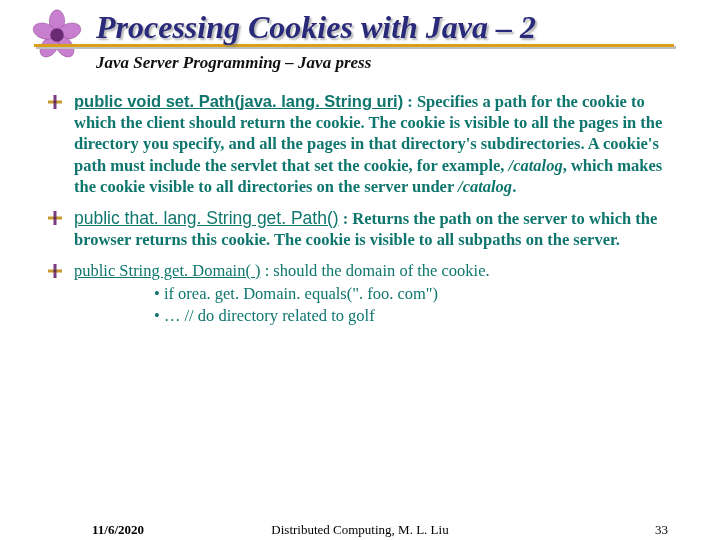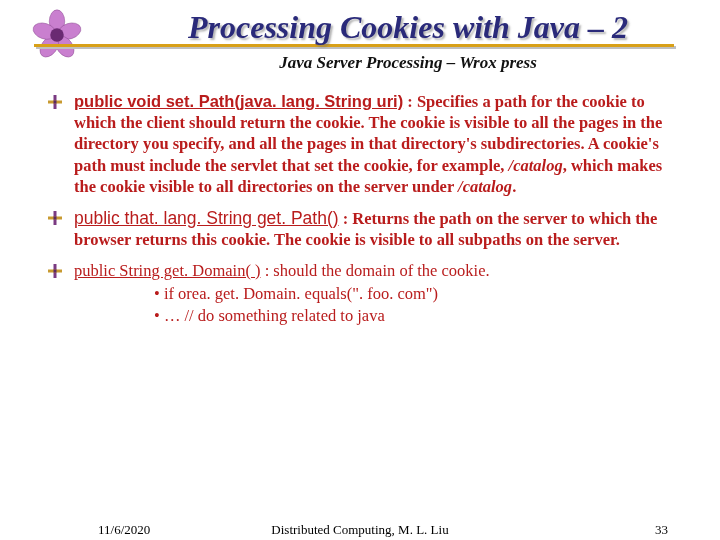--- a/index.html
+++ b/index.html
@@ -14,21 +14,20 @@
   }
   .slide {
     width: 720px;
     height: 540px;
     position: relative;
     box-sizing: border-box;
   }
   .header-region {
     position: relative;
     padding: 10px 0 0 0;
-    text-align: center;
   }
   .hr-shadow {
     position: absolute;
     left: 36px;
     top: 46px;
     width: 640px;
     height: 3px;
     background: #bfbfbf;
   }
   .hr-main {
@@ -73,21 +72,21 @@
     list-style: none;
     margin: 0;
     padding: 0;
   }
   ul.bullets > li {
     position: relative;
     padding-left: 26px;
     margin-bottom: 10px;
     font-size: 16.5px;
     line-height: 1.28;
-    color: #b91c1c;
+    color: #0f766e;
   }
   .bstar {
     position: absolute;
     left: 0;
     top: 4px;
     width: 14px;
     height: 14px;
   }
   .sig {
     font-family: Arial, Helvetica, sans-serif;
@@ -113,21 +112,21 @@
     content: "• ";
   }
   .footer {
     position: absolute;
     bottom: 18px;
     left: 0;
     width: 720px;
     font-size: 13px;
     font-family: "Times New Roman", serif;
   }
-  .footer .date { position: absolute; left: 98px; }
+  .footer .date { position: absolute; left: 92px; font-weight: bold; }
   .footer .center { position: absolute; left: 0; width: 720px; text-align: center; }
   .footer .page { position: absolute; right: 52px; }
 </style>
 </head>
 <body>
 
 <div class="slide">
 
   <div class="header-region">
     <svg class="flower" viewBox="0 0 60 60">
@@ -138,21 +137,21 @@
           <ellipse cx="8" cy="12" rx="8" ry="12" transform="rotate(144 8 12)"></ellipse>
           <ellipse cx="-8" cy="12" rx="8" ry="12" transform="rotate(-144 -8 12)"></ellipse>
           <ellipse cx="-13" cy="-4" rx="8" ry="12" transform="rotate(-72 -13 -4)"></ellipse>
         </g>
         <circle r="7" fill="#6a2a72"></circle>
       </g>
     </svg>
     <div class="hr-shadow"></div>
     <div class="hr-main"></div>
     <h1 class="title">Processing Cookies with Java – 2</h1>
-    <div class="subtitle">Java Server Processing – Wrox press</div>
+    <div class="subtitle">Java Server Programming – Java press</div>
   </div>
 
   <div class="content">
     <ul class="bullets">
 
       <li>
         <svg class="bstar" viewBox="0 0 14 14">
           <rect x="5.5" y="0" width="3" height="14" fill="#7a3a82"></rect>
           <rect x="0" y="5.5" width="14" height="3" fill="#c89a30"></rect>
           <rect x="5.5" y="5.5" width="3" height="3" fill="#5a2a62"></rect>
@@ -171,21 +170,21 @@
 
       <li>
         <svg class="bstar" viewBox="0 0 14 14">
           <rect x="5.5" y="0" width="3" height="14" fill="#7a3a82"></rect>
           <rect x="0" y="5.5" width="14" height="3" fill="#c89a30"></rect>
           <rect x="5.5" y="5.5" width="3" height="3" fill="#5a2a62"></rect>
         </svg>
         <span class="u">public String get. Domain( )</span><span> : should the domain of the cookie.</span>
         <ul class="sub">
           <li>if orea. get. Domain. equals(". foo. com")</li>
-          <li>       …  // do something related to java</li>
+          <li>       …  // do directory related to golf</li>
         </ul>
       </li>
 
 
     </ul>
   </div>
 
   <div class="footer">
     <span class="date">11/6/2020</span>
     <span class="center">Distributed Computing, M. L. Liu</span>

